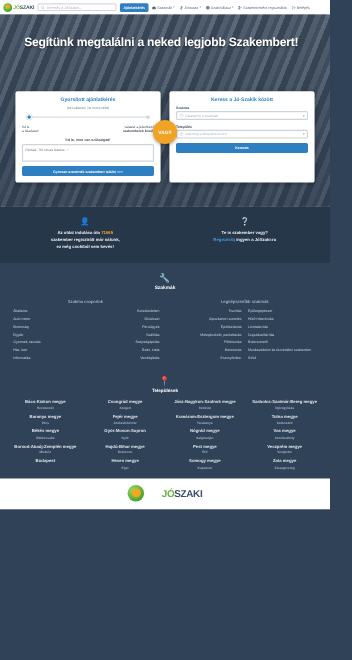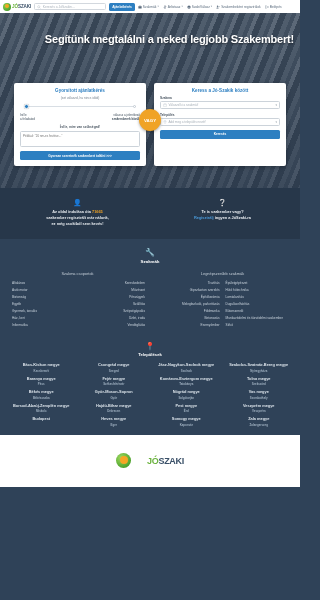--- a/index.html
+++ b/index.html
@@ -59,21 +59,21 @@
   
   .hero {
     position: relative; height: 175px; overflow: hidden;
     background:
       linear-gradient(180deg, rgba(30,45,65,.55), rgba(30,45,65,.72)),
       repeating-linear-gradient(112deg, #8e9aa4 0 5px, #6d7a86 5px 9px, #aab4bd 9px 13px, #58646f 13px 19px),
       repeating-linear-gradient(64deg, rgba(255,255,255,.16) 0 3px, rgba(0,0,0,.18) 3px 8px),
       #7b8791;
   }
   .hero-title {
-    position: absolute; top: 20px; left: 16px; right: 0; text-align: right;
+    position: absolute; top: 20px; left: 16px; right: 0; text-align: left;
     font-size: 11px; font-weight: bold; color: #ffffff;
     text-shadow: 0 1px 2px rgba(0,0,0,.55); padding: 0 6px; letter-spacing: -.2px;
   }
 
   
   .cards { position: absolute; top: 70px; left: 0; right: 0; padding: 0 14px; display: flex; gap: 8px; }
   .card {
     background: #ffffff; border-radius: 2px; padding: 5px 6px 6px;
     box-shadow: 0 1px 4px rgba(0,0,0,.3); color: #44525f; flex: 1;
   }
@@ -152,21 +152,21 @@
   .loc-section { padding: 6px 4px 8px; }
   .pin { font-size: 8px; display: block; line-height: 1; text-align: center; }
   .loc-title { font-size: 4.2px; font-weight: bold; text-align: center; margin: 1px 0 6px; }
   .loc-grid { display: flex; gap: 2px; padding: 0 2px; }
   .loc-col { flex: 1; display: flex; flex-direction: column; gap: 4px; text-align: center; }
   .county { font-size: 3.9px; font-weight: bold; color: #dbe3ea; line-height: 1.2; cursor: pointer; }
   .city { font-size: 2.9px; font-weight: bold; color: #9fb0c0; margin-top: .8px; }
 
   
   .footer {
-    background: #ffffff; height: 52px; display: flex;
+    background: #ffffff; height: 28px; display: flex;
     align-items: center; justify-content: center; gap: 16px; text-decoration: underline;
   }
   .f-mark {
     width: 15px; height: 15px; border-radius: 50%;
     background: radial-gradient(circle at 35% 32%, #9ed95e 0%, #4ca22c 72%);
     position: relative;
   }
   .f-mark:after {
     content: ""; position: absolute; left: 3.6px; top: 3px;
     width: 8px; height: 8px; border-radius: 50%; background: #f5a623;

